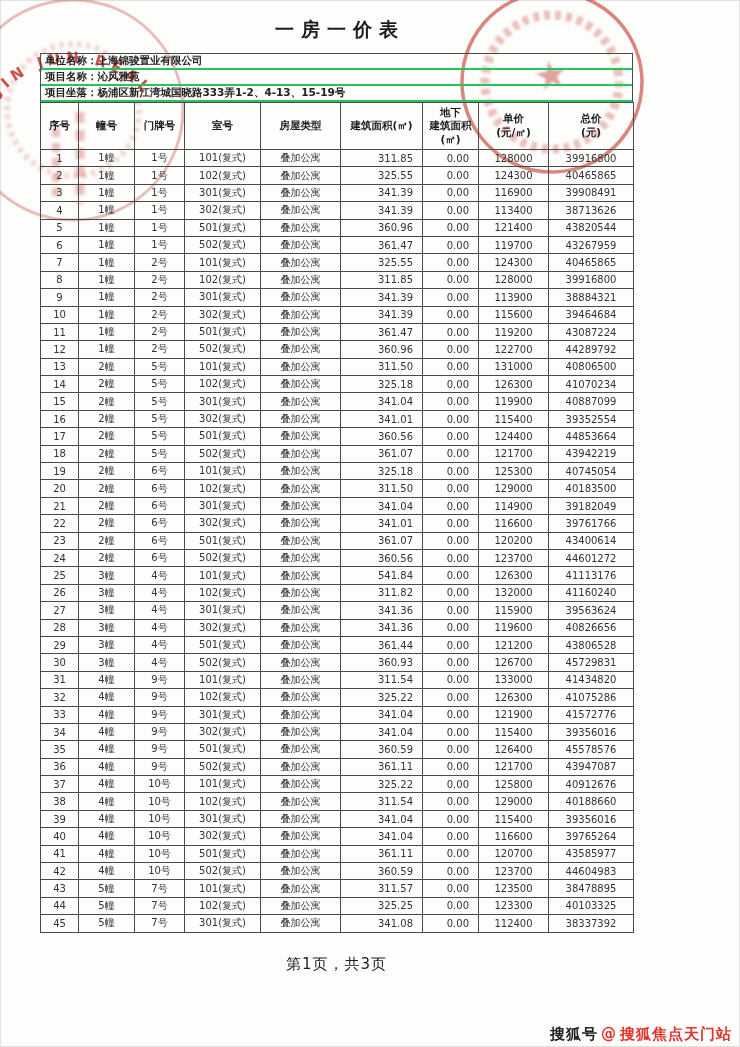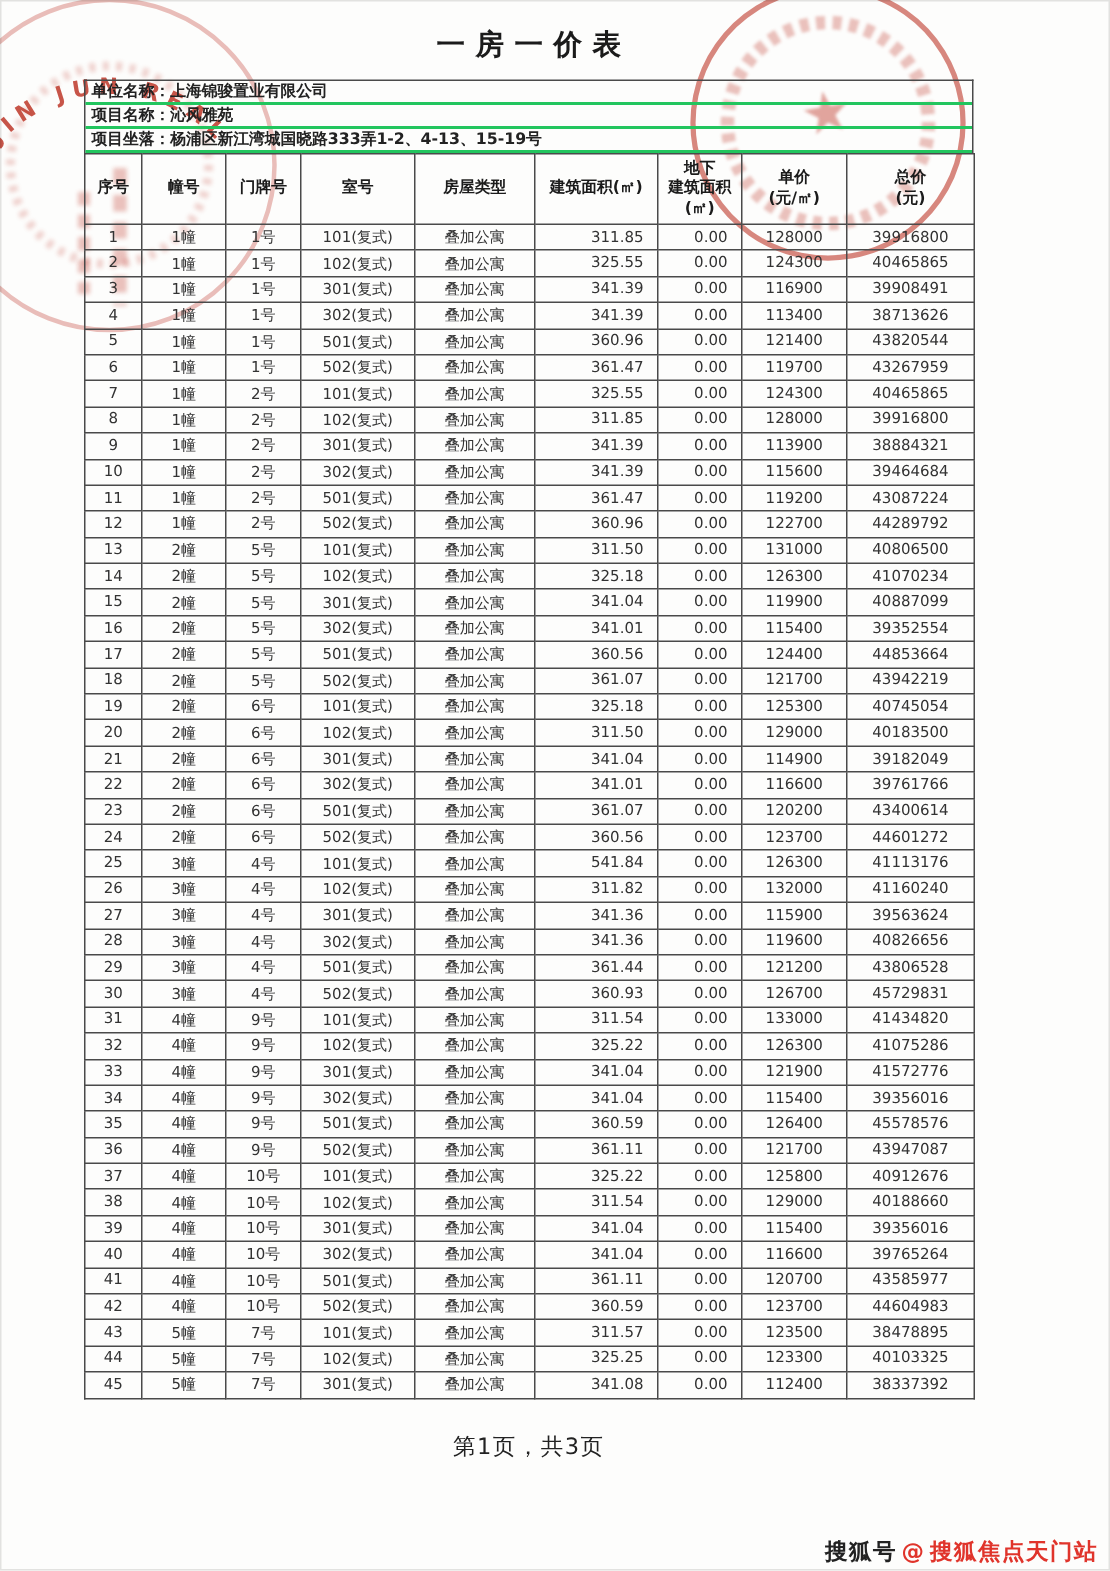--- a/index.html
+++ b/index.html
@@ -4,21 +4,21 @@
 <style>
   * { box-sizing: border-box; }
   html,body { margin:0; padding:0; background:#e9e9e9; }
   .page {
     width:740px; height:1047px; margin:0 auto; position:relative;
     background:#fdfdfc; overflow:hidden;
     font-family:"DejaVu Sans","Liberation Sans",sans-serif;
     color:#2d2d2d;
     box-shadow: inset 0 0 0 1px #e2e2e0;
   }
-  .doc { position:absolute; left:56px; top:12px; width:593px; }
+  .doc { position:absolute; left:40px; top:12px; width:593px; }
   .title {
     text-align:center; font-size:19px; font-weight:700; letter-spacing:7px;
     color:#1b1b1b; padding:5px 0 10px 7px;
   }
   .info { border:1px solid #4a4a4a; border-bottom:none; }
   .info-row {
     display:flex; align-items:flex-end; height:16px;
     border-bottom:2px solid #22c55e; font-size:10.5px; font-weight:600;
     padding-left:4px; white-space:nowrap; color:#222;
   }

